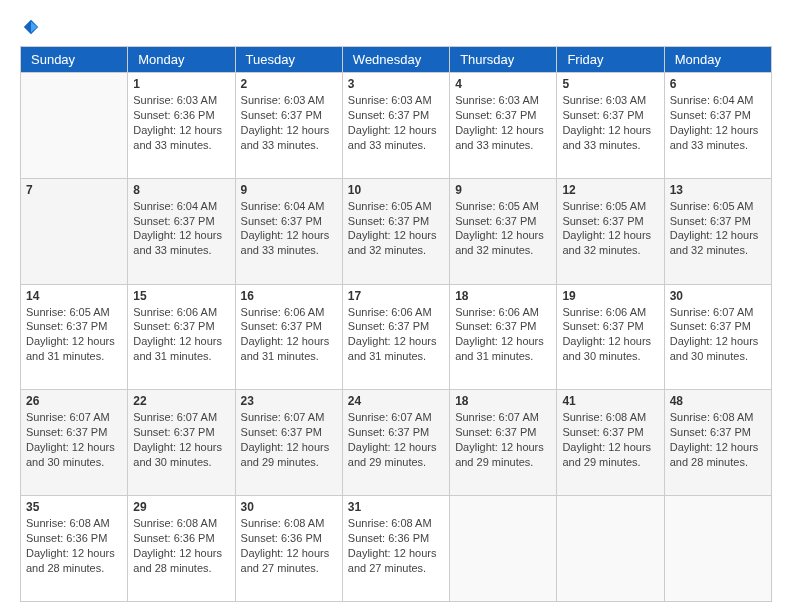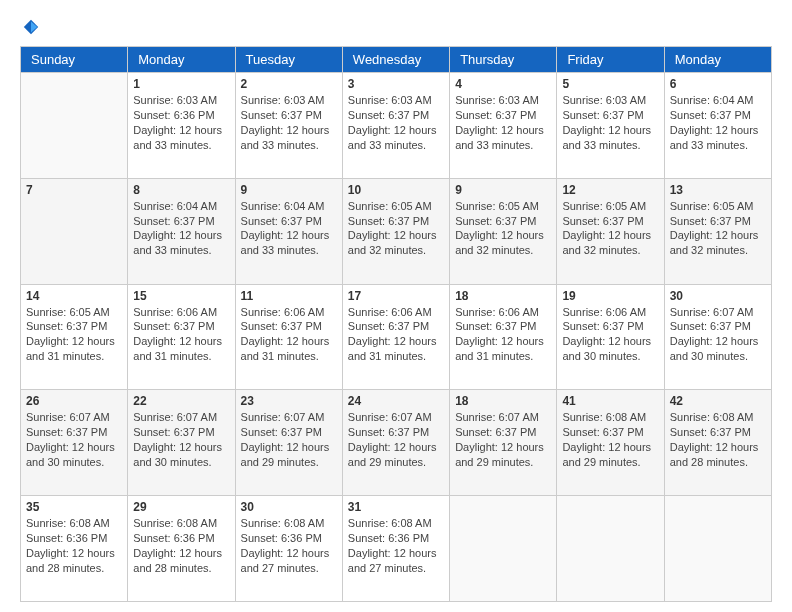--- a/index.html
+++ b/index.html
@@ -245,21 +245,21 @@
 and 31 minutes.</div>
           </td>
           <td>
             <span class="day-num">15</span>
             <div class="day-info" style="white-space: pre-line;">Sunrise: 6:06 AM
 Sunset: 6:37 PM
 Daylight: 12 hours
 and 31 minutes.</div>
           </td>
           <td>
-            <span class="day-num">11</span>
+            <span class="day-num">16</span>
             <div class="day-info" style="white-space: pre-line;">Sunrise: 6:06 AM
 Sunset: 6:37 PM
 Daylight: 12 hours
 and 31 minutes.</div>
           </td>
           <td>
             <span class="day-num">17</span>
             <div class="day-info" style="white-space: pre-line;">Sunrise: 6:06 AM
 Sunset: 6:37 PM
 Daylight: 12 hours
@@ -324,21 +324,21 @@
 and 29 minutes.</div>
           </td>
           <td>
             <span class="day-num">41</span>
             <div class="day-info" style="white-space: pre-line;">Sunrise: 6:08 AM
 Sunset: 6:37 PM
 Daylight: 12 hours
 and 29 minutes.</div>
           </td>
           <td>
-            <span class="day-num">42</span>
+            <span class="day-num">48</span>
             <div class="day-info" style="white-space: pre-line;">Sunrise: 6:08 AM
 Sunset: 6:37 PM
 Daylight: 12 hours
 and 28 minutes.</div>
           </td>
         </tr>
         <tr>
           <td>
             <span class="day-num">35</span>
             <div class="day-info" style="white-space: pre-line;">Sunrise: 6:08 AM

